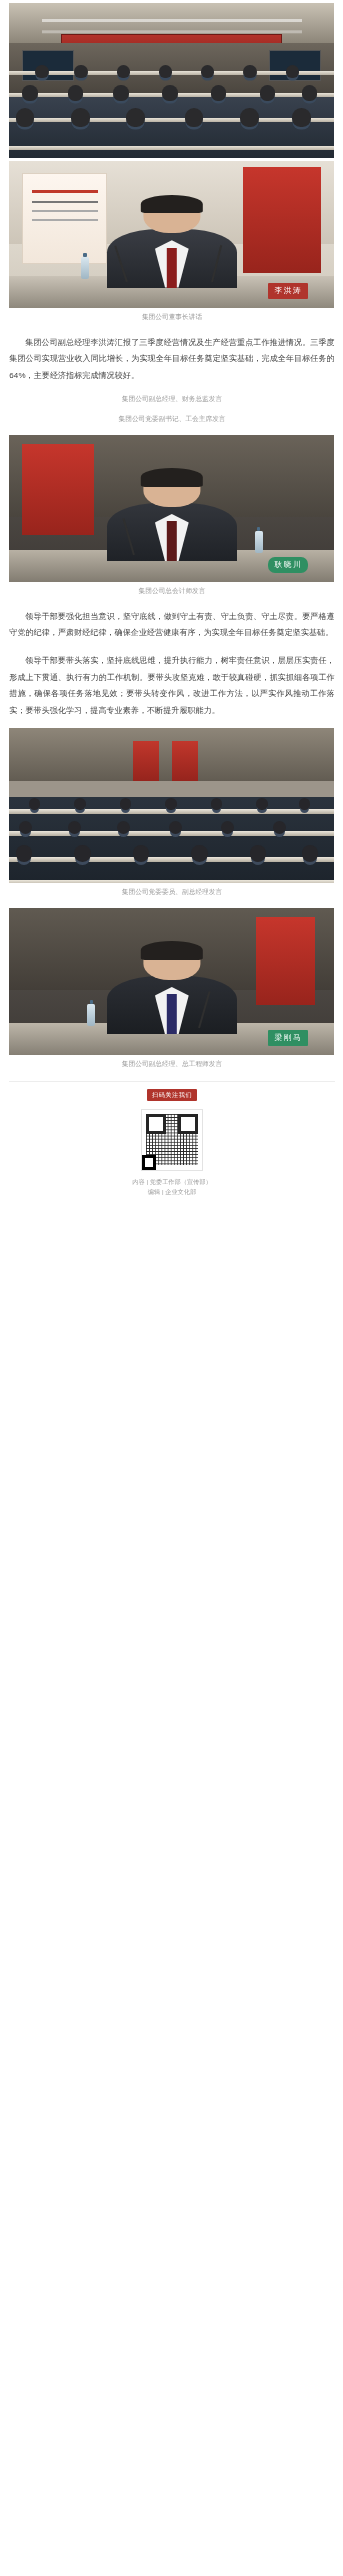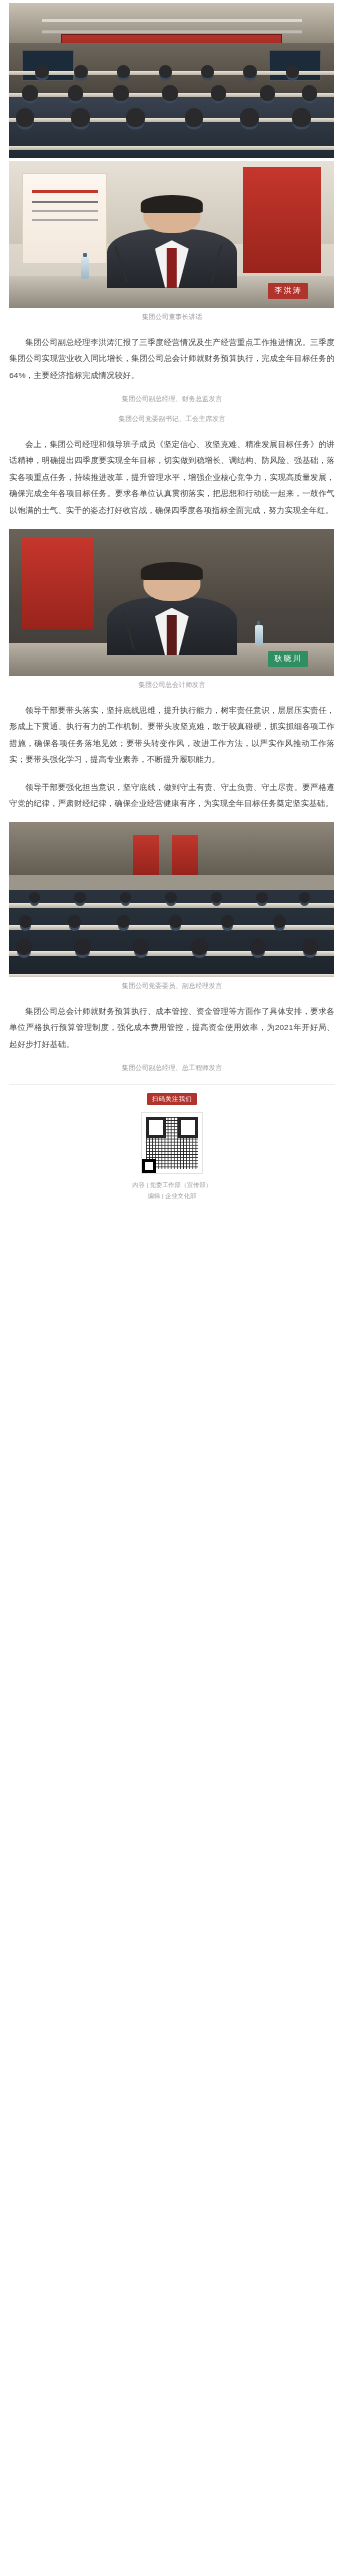--- a/index.html
+++ b/index.html
@@ -285,52 +285,51 @@
         <div class="hair"></div>
       </div>
       <div class="mic" style="left:36%; transform:rotate(-18deg);"></div>
       <div class="mic" style="left:62%; transform:rotate(14deg);"></div>
       <div class="bottle" style="left:22%"></div>
       <div class="namebar" style="background: rgb(176, 52, 44);">李洪涛</div>
     </div>
   </div>
   <div class="caption">集团公司董事长讲话</div>
 
-  <div class="para">集团公司副总经理李洪涛汇报了三季度经营情况及生产经营重点工作推进情况。三季度集团公司实现营业收入同比增长，集团公司总会计师就财务预算执行，完成全年目标任务的64%，主要经济指标完成情况较好。</div>
+  <div class="para">集团公司副总经理李洪涛汇报了三季度经营情况及生产经营重点工作推进情况。三季度集团公司实现营业收入同比增长，为实现全年目标任务奠定坚实基础，完成全年目标任务的64%，主要经济指标完成情况较好。</div>
 
   <div class="caption">集团公司副总经理、财务总监发言</div>
 
 
   <div class="caption">集团公司党委副书记、工会主席发言</div>
 
-  <div class="para">会上，集团公司经理和领导班子成员《坚定信心、攻坚克难、精准发展目标任务》的讲话精神，明确提出四季度要实现全年目标，切实做到稳增长、调结构、防风险、强基础，落实各项重点任务，持续推进改革，提升管理水平，增强企业核心竞争力，实现高质量发展，确保完成全年各项目标任务。要求各单位认真贯彻落实，把思想和行动统一起来，一鼓作气以饱满的士气、实干的姿态打好收官战，确保四季度各项指标全面完成，努力实现全年红。</div>
 
   <div class="photo portrait">
     <div class="scene">
       <div class="bg dark"></div>
       <div class="bgband" style="background:linear-gradient(#6a6359,#4a453e)"></div>
       <div class="flag" style="left:4%; width:22%; top:6%; height:62%;"></div>
       <div class="deskline" style="background:linear-gradient(#b8b1a4,#827c71)"></div>
       <div class="person">
         <div class="body" style="background:linear-gradient(#33363c,#1f2227)"></div>
         <div class="shirt"></div>
         <div class="tie" style="background:#5d1a1a"></div>
         <div class="head"></div>
         <div class="hair"></div>
       </div>
       <div class="mic" style="left:38%; transform:rotate(-16deg);"></div>
       <div class="bottle" style="right:22%"></div>
-      <div class="namebar green" style="background: rgb(47, 143, 98);">耿晓川</div>
+      <div class="namebar green" style="background: rgb(47, 143, 98); border-radius: 7px;">耿晓川</div>
     </div>
   </div>
   <div class="caption">集团公司总会计师发言</div>
 
+  <div class="para">领导干部要强化担当意识，坚守底线，做到守土有责、守土负责、守土尽责。要严格遵守党的纪律，严肃财经纪律，确保企业经营健康有序，为实现全年目标任务奠定坚实基础。</div>
+
   <div class="para">领导干部要带头落实，坚持底线思维，提升执行能力，树牢责任意识，层层压实责任，形成上下贯通、执行有力的工作机制。要带头攻坚克难，敢于较真碰硬，抓实抓细各项工作措施，确保各项任务落地见效；要带头转变作风，改进工作方法，以严实作风推动工作落实；要带头强化学习，提高专业素养，不断提升履职能力。</div>
-
-  <div class="para">领导干部要强化担当意识，坚守底线，做到守土有责、守土负责、守土尽责。要严格遵守党的纪律，严肃财经纪律，确保企业经营健康有序，为实现全年目标任务奠定坚实基础。</div>
 
   <div class="photo aud" style="height:155px">
     <div class="scene">
       <div class="top"></div>
       <div class="vflag" style="left:38%"></div>
       <div class="vflag" style="left:50%"></div>
       <div class="stage"></div>
       <div class="rows">
         <div class="r" style="top:14%"></div>
         <div class="r" style="top:40%"></div>
@@ -355,22 +354,39 @@
         <div class="h" style="left:56%; top:56%; width:16.5px; height:16.5px"></div>
         <div class="h" style="left:74%; top:56%; width:16.5px; height:16.5px"></div>
         <div class="h" style="left:90%; top:56%; width:16.5px; height:16.5px"></div>
       </div>
     </div>
   </div>
 
 
   <div class="caption">集团公司党委委员、副总经理发言</div>
 
-  <div class="para">集团公司总会计师就财务预算执行、成本管控、资金管理等方面作了具体安排，要求各单位严格执行预算管理制度，强化成本费用管控，提高资金使用效率，为2021年开好局、起好步打好基础。</div>
-
+
+  <div class="photo portrait">
+    <div class="scene">
+      <div class="bg dark"></div>
+      <div class="bgband" style="background:linear-gradient(#605a51,#433e38)"></div>
+      <div class="flag" style="right:6%; width:18%; top:6%; height:60%;"></div>
+      <div class="deskline" style="background:linear-gradient(#bdb6a9,#857f74)"></div>
+      <div class="person">
+        <div class="body" style="background:linear-gradient(#2c2f35,#1b1e22)"></div>
+        <div class="shirt"></div>
+        <div class="tie" style="background:#2b2b66"></div>
+        <div class="head"></div>
+        <div class="hair"></div>
+      </div>
+      <div class="mic" style="left:58%; transform:rotate(16deg);"></div>
+      <div class="bottle" style="left:24%"></div>
+      <div class="namebar green" style="background: rgb(47, 143, 98);">梁刚马</div>
+    </div>
+  </div>
   <div class="caption">集团公司副总经理、总工程师发言</div>
 
   <div class="divider"></div>
 
   <div class="footer">
     <div class="tagline">扫码关注我们</div>
     <div class="qrbox">
       <div class="qr"></div>
       <div class="qrc"></div>
     </div>

